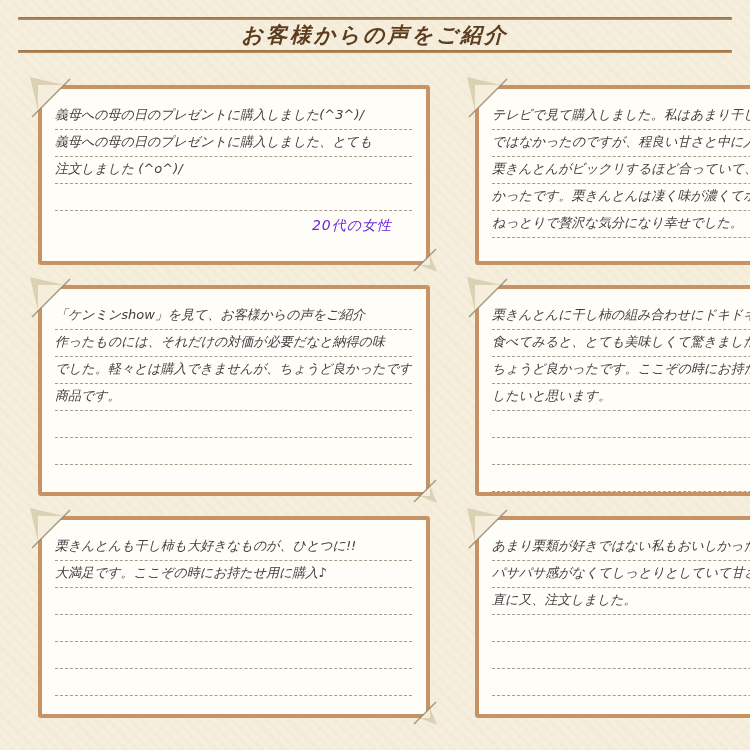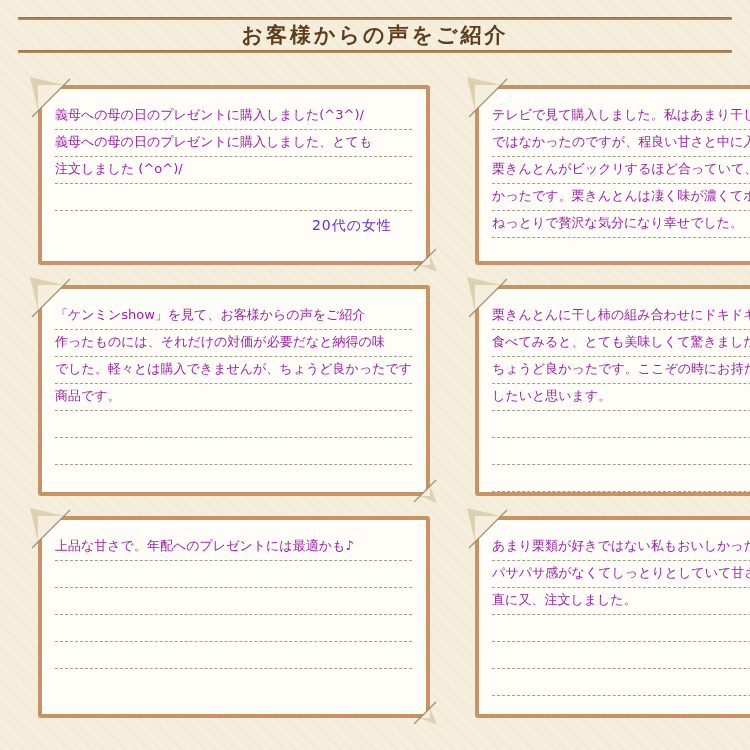--- a/index.html
+++ b/index.html
@@ -6,21 +6,21 @@
   body {
     width: 750px;
     height: 750px;
     background-color: #f5eedc;
     background-image:
       repeating-linear-gradient(45deg, rgba(205,185,145,0.06) 0 3px, transparent 3px 8px),
       repeating-linear-gradient(-45deg, rgba(255,255,255,0.05) 0 2px, transparent 2px 7px);
     font-family: "DejaVu Sans", sans-serif;
     overflow: hidden;
   }
-  .page { width: 750px; height: 726px; position: relative; }
+  .page { width: 750px; height: 726px; position: relative; font-style: italic; }
 
   
   header { padding-top: 17px; }
   .rule {
     height: 3px;
     margin: 0 18px;
     background: linear-gradient(#96704a, #b98f60);
     border-radius: 1px;
   }
   .title {
@@ -49,21 +49,21 @@
     background: #fffdf8;
     border: 4px solid #c79365;
     border-radius: 3px;
     padding: 14px 14px 0 13px;
   }
   .card-lines { position: relative; z-index: 1; }
   .tline {
     height: 26px;
     line-height: 24px;
     font-size: 13px;
-    color: #a21caf;
+    color: #404040;
     letter-spacing: 0px;
     white-space: nowrap;
     overflow: hidden;
     border-bottom: 1px dashed rgba(122,104,80,0.65);
   }
   .attribution {
     height: 26px;
     line-height: 28px;
     text-align: right;
     padding-right: 20px;
@@ -171,21 +171,22 @@
       <polygon class="flap" points="36,10 10,36 2,2"></polygon>
       <polygon class="cut" points="10,10 36,10 10,36"></polygon>
       <line class="crease" x1="42" y1="4" x2="4" y2="42"></line>
     </svg>
     <svg class="fold fold-br" width="54" height="54" viewBox="0 0 54 54">
       <polygon class="flap" points="44,34 34,44 51,51"></polygon>
       <polygon class="cut" points="44,44 34,44 44,34"></polygon>
       <line class="crease" x1="50" y1="28" x2="28" y2="50"></line>
     </svg>
     <div class="card-lines">
-          <div class="tline">上品な甘さで。年配へのプレゼントには最適かも♪</div>
+          <div class="tline">栗きんとんも干し柿も大好きなものが、ひとつに!!</div>
+          <div class="tline">大満足です。ここぞの時にお持たせ用に購入♪</div>
           <div class="tline"></div>
           <div class="tline"></div>
           <div class="tline"></div>
           <div class="tline"></div>
         </div>
   </section>
 
   <section class="card">
     <svg class="fold fold-tl" width="54" height="54" viewBox="0 0 54 54">
       <polygon class="flap" points="36,10 10,36 2,2"></polygon>

